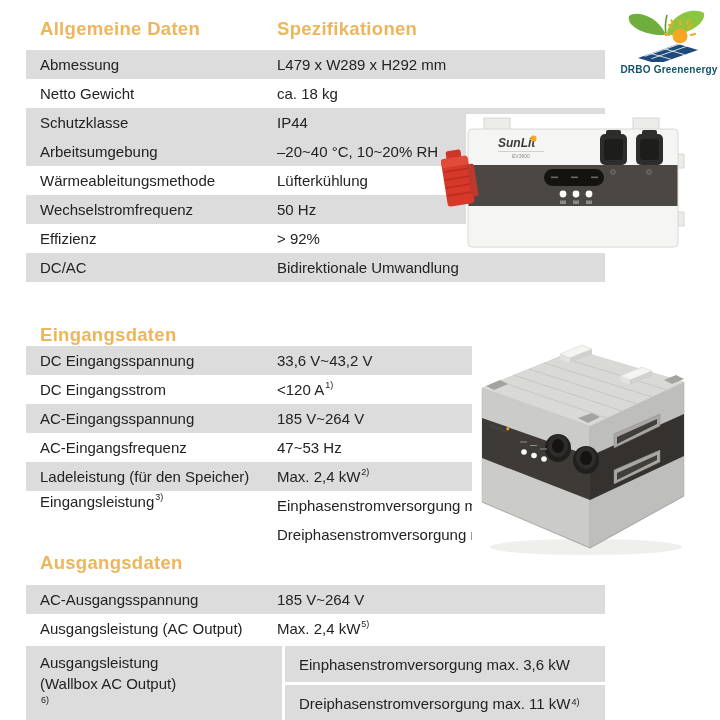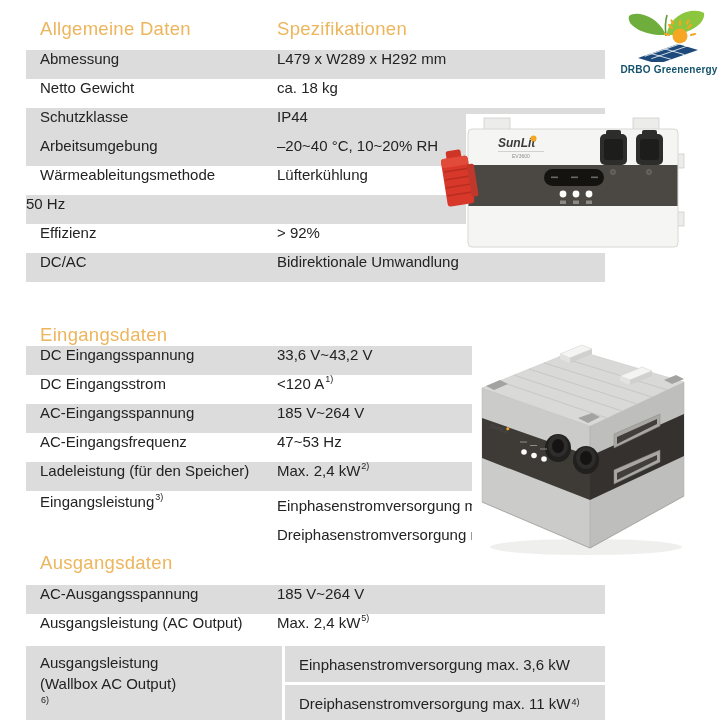--- a/index.html
+++ b/index.html
@@ -7,29 +7,29 @@
     width:720px;height:720px;position:relative;overflow:hidden;
     background:#ffffff;color:#222;
     font-family:"Liberation Sans", sans-serif;
   }
   .section{position:absolute;left:26px;width:579px;z-index:1;}
   #sec-general{top:18px;}
   #sec-input{top:324px;}
   #sec-output{top:552px;}
   .headings{display:flex;margin-bottom:10px;}
   .heading{
-    font-size:18.5px;font-weight:normal;color:#EDB55C;
+    font-size:18.5px;font-weight:bold;color:#EDB55C;
     letter-spacing:.3px;padding-left:14px;line-height:22px;
   }
   .headings .heading.first{width:251px;box-sizing:border-box;}
   .headings .heading.second{padding-left:0;}
   #sec-input .heading,#sec-output .heading{margin-bottom:0;}
   #sec-input .rows{margin-top:0;}
   #sec-output .rows{margin-top:11px;}
-  .row{display:flex;height:29px;font-size:15px;color:#232323;}
+  .row{display:flex;height:29px;align-items:center;font-size:15px;color:#232323;}
   .row.shaded{background:#DCDCDC;}
   .cell-label{width:251px;box-sizing:border-box;padding-left:14px;flex-shrink:0;}
   .cell-value{flex:1;}
   sup.fn{font-size:9px;line-height:0;position:relative;top:-1px;margin-left:1px;}
   
   .power-row{display:flex;font-size:15px;color:#232323;}
   .power-row .cell-label{padding-top:2px;}
   .plines{flex:1;}
   .pline{height:29px;display:flex;align-items:center;}
   
@@ -103,20 +103,21 @@
     </div>
     <div class="row shaded">
       <div class="cell-label">Arbeitsumgebung</div>
       <div class="cell-value">–20~40 °C, 10~20% RH</div>
     </div>
     <div class="row">
       <div class="cell-label">Wärmeableitungsmethode</div>
       <div class="cell-value">Lüfterkühlung</div>
     </div>
     <div class="row shaded">
+      <div class="cell-label">Wechselstromfrequenz</div>
       <div class="cell-value">50 Hz</div>
     </div>
     <div class="row">
       <div class="cell-label">Effizienz</div>
       <div class="cell-value">&gt; 92%</div>
     </div>
     <div class="row shaded">
       <div class="cell-label">DC/AC</div>
       <div class="cell-value">Bidirektionale Umwandlung</div>
     </div>

